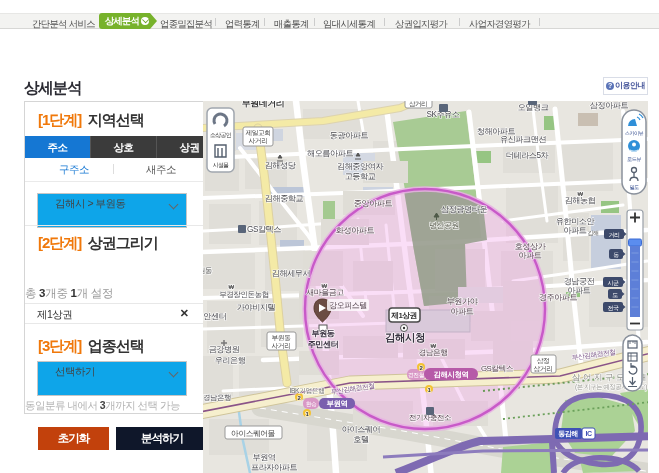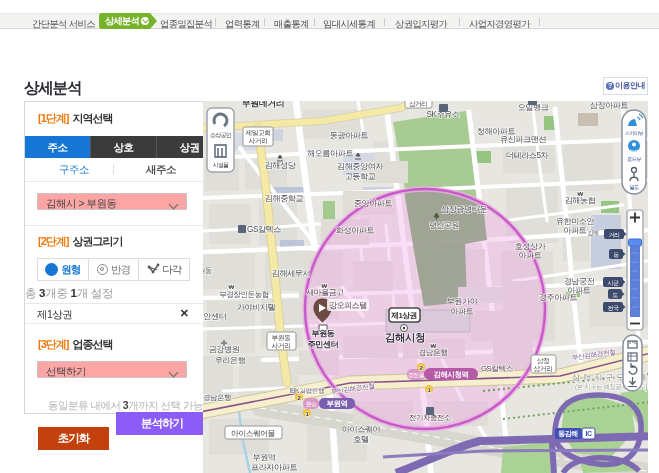--- a/index.html
+++ b/index.html
@@ -8,28 +8,28 @@
 .nt{position:absolute;top:3.5px;font-size:9.3px;font-weight:normal;color:#4e4e4e;letter-spacing:-0.6px;white-space:nowrap}
 .ns{position:absolute;top:4px;width:1px;height:8px;background:#ccc}
 #gtab{position:absolute;left:99px;top:-1px;height:16px;background:#77b22b;border-radius:3px 0 0 3px;color:#fff;font-size:9.3px;font-weight:bold;line-height:16px;padding:0 1px 0 6px;letter-spacing:-0.8px}
 #gtab .tip{position:absolute;right:-7px;top:0;width:0;height:0;border-top:8px solid transparent;border-bottom:8px solid transparent;border-left:7px solid #77b22b}
 #gtab .cir{display:inline-block;width:8px;height:8px;background:#fff;border-radius:50%;vertical-align:-1px;margin-left:2px;position:relative}
 #gtab .cir:after{content:"";position:absolute;left:2px;top:2px;width:3.5px;height:3.5px;border-left:1.5px solid #6aa122;border-bottom:1.5px solid #6aa122;transform:rotate(-45deg) translate(1px,-1px)}
 #title{position:absolute;left:24px;top:78px;font-size:15.5px;font-weight:bold;color:#2b2b33;letter-spacing:-1.2px}
 #guide{position:absolute;left:603px;top:77px;width:45px;height:18px;border:1px solid #d9dde7;background:#fff;font-size:8px;color:#44549a;font-weight:bold;line-height:16px;text-align:center;letter-spacing:-0.5px}
 #guide b{display:inline-block;width:8px;height:8px;border-radius:50%;background:#5b74b8;color:#fff;font-size:7px;line-height:8px;vertical-align:0px;margin-right:1px}
 #panel{position:absolute;left:24px;top:101px;width:180px;height:313px;border:1px solid #d5d5d5;background:#fff}
-.step{font-size:11px;font-weight:bold;color:#333;letter-spacing:-1px;white-space:nowrap}
+.step{font-size:15px;font-weight:bold;color:#333;letter-spacing:-1px;white-space:nowrap}
 .step em{font-style:normal;color:#f0780a}
 #tabs{position:absolute;left:0;top:34px;width:197px;height:22px;display:flex}
 #tabs div{flex:1;text-align:center;line-height:22px;font-size:10.5px;font-weight:bold;letter-spacing:-0.5px}
 #tabs .on{background:#1577d3;color:#fff}
 #tabs .off{background:#3b3b3b;color:#fff;border-left:1px solid #555}
 #subs{position:absolute;left:0;top:56px;width:178px;height:24px;border-bottom:1px solid #eaeaea}
-.dd{position:absolute;height:17px;border:1px solid #c6c6c6;background:#fca5a5;font-size:10.5px;color:#444;line-height:19px;padding-left:8px;letter-spacing:-0.5px}
+.dd{position:absolute;height:35px;border:1px solid #c6c6c6;background:#0ea5e9;font-size:10.5px;color:#444;line-height:19px;padding-left:17px;letter-spacing:-0.5px}
 .chev{position:absolute;right:9px;top:7px;width:7px;height:7px;border-left:1.5px solid #666;border-bottom:1.5px solid #666;transform:rotate(-45deg)}
 .hr{position:absolute;left:0;width:178px;height:1px;background:#e8e8e8}
 #shape{position:absolute;left:12px;top:156px;width:153px;height:23px;border:1px solid #ddd;display:flex}
 #shape div{flex:1;text-align:center;line-height:21px;font-size:10.5px;letter-spacing:-1px;border-left:1px solid #ddd}
 #shape div:first-child{border-left:none}
 #btns div{color:#fff;font-size:11.5px;font-weight:bold;text-align:center;line-height:23px;position:absolute;height:23px;letter-spacing:-1px}
 </style></head>
 <body>
 <div id="nav">
   <span class="nt" style="left:32px">간단분석 서비스</span>
@@ -52,47 +52,37 @@
 <div id="panel">
   <div class="step abs" style="left:13px;top:9px"><em>[1단계]</em>&nbsp; 지역선택</div>
   <div id="tabs">
       <div class="on">주소</div>
       <div class="off">상호</div>
       <div class="off">상권</div>
     </div>
   <div id="subs">
     <span class="abs" style="left:34px;top:5px;font-size:10.5px;font-weight:normal;color:#1577d3;letter-spacing:-0.5px">구주소</span>
     <span class="abs" style="left:88px;top:6px;width:1px;height:10px;background:#ddd"></span>
-    <span class="abs" style="left:121px;top:5px;font-size:10.5px;font-weight:bold;color:#555;letter-spacing:-0.5px">새주소</span>
+    <span class="abs" style="left:121px;top:5px;font-size:10.5px;font-weight:normal;color:#555;letter-spacing:-0.5px">새주소</span>
   </div>
   <div class="dd" style="left:12px;top:91px;width:150px">김해시 &gt; 부원동<span class="chev"></span></div>
   <div class="hr" style="top:123px"></div>
   <div class="step abs" style="left:13px;top:132px"><em>[2단계]</em>&nbsp; 상권그리기</div>
-  <div id="shape">
-    <div style="color:#1577d3;font-weight:bold"><span style="display:inline-block;width:13px;height:13px;border-radius:50%;background:#1577d3;vertical-align:-3px;margin-right:3px"></span>원형</div>
-    <div style="color:#777"><span style="display:inline-block;width:11px;height:11px;border-radius:50%;border:1.5px solid #888;vertical-align:-2px;margin-right:3px;position:relative"><i style="position:absolute;left:2px;top:2px;width:4px;height:4px;border-radius:50%;border:1.5px solid #888"></i></span>반경</div>
-    <div style="color:#555"><svg width="13" height="12" style="vertical-align:-2px;margin-right:2px">
-          <path d="M2 4 L6 9 L11 2 M2 4 L10 7" stroke="#555" stroke-width="1.3" fill="none"></path>
-          <circle cx="2" cy="4" r="1.4" fill="#555"></circle>
-          <circle cx="11" cy="2" r="1.4" fill="#555"></circle>
-          <circle cx="6" cy="9" r="1.4" fill="#555"></circle>
-        </svg>다각</div>
-  </div>
   <div class="abs" style="left:0;top:184px;width:178px;font-size:11.5px;color:#999;letter-spacing:-0.3px">총 <b style="color:#333">3</b>개중 <b style="color:#333">1</b>개 설정</div>
   <div class="hr" style="top:201px"></div>
   <div class="abs" style="left:12px;top:206px;font-size:10.5px;color:#333;letter-spacing:-0.5px">제1상권</div>
   <div class="abs" style="right:14px;top:205px;font-size:11px;color:#333;font-weight:bold">✕</div>
   <div class="hr" style="top:221px"></div>
   <div class="step abs" style="left:13px;top:235px"><em>[3단계]</em>&nbsp; 업종선택</div>
   <div class="dd" style="left:12px;top:259px;width:150px">선택하기<span class="chev"></span></div>
-  <div class="abs" style="left:0;top:297px;width:178px;text-align:right;font-size:10.5px;color:#b3b3b3;letter-spacing:-0.5px">동일분류 내에서 <b style="color:#444">3</b>개까지 선택 가능</div>
+  <div class="abs" style="left:0;top:297px;width:178px;text-align:left;font-size:10.5px;color:#b3b3b3;letter-spacing:-0.5px">동일분류 내에서 <b style="color:#444">3</b>개까지 선택 가능</div>
 </div>
 <div id="btns">
   <div style="left:38px;top:427px;width:71px;background:#c2410c">초기화</div>
-  <div style="left:116px;top:412px;width:92px;background:#8b5cf6">분석하기</div>
+  <div style="left:116px;top:427px;width:92px;background:#0f172a">분석하기</div>
 </div>
 <div id="map" style="position:absolute;left:203px;top:101px;width:445px;height:372px;overflow:hidden">
 <svg width="445" height="372" viewBox="0 0 445 372" font-family="Liberation Sans, sans-serif">
 <rect width="445" height="372" fill="#e8e6e0"></rect>
 <rect x="3" y="30" width="30" height="20" fill="#e0ded8"></rect>
 <rect x="2" y="58" width="34" height="32" fill="#e0ded8"></rect>
 <rect x="42" y="58" width="42" height="30" fill="#e0ded8"></rect>
 <rect x="6" y="103" width="42" height="40" fill="#e0ded8"></rect>
 <rect x="56" y="100" width="38" height="44" fill="#e0ded8"></rect>
 <rect x="0" y="152" width="52" height="36" fill="#e0ded8"></rect>

